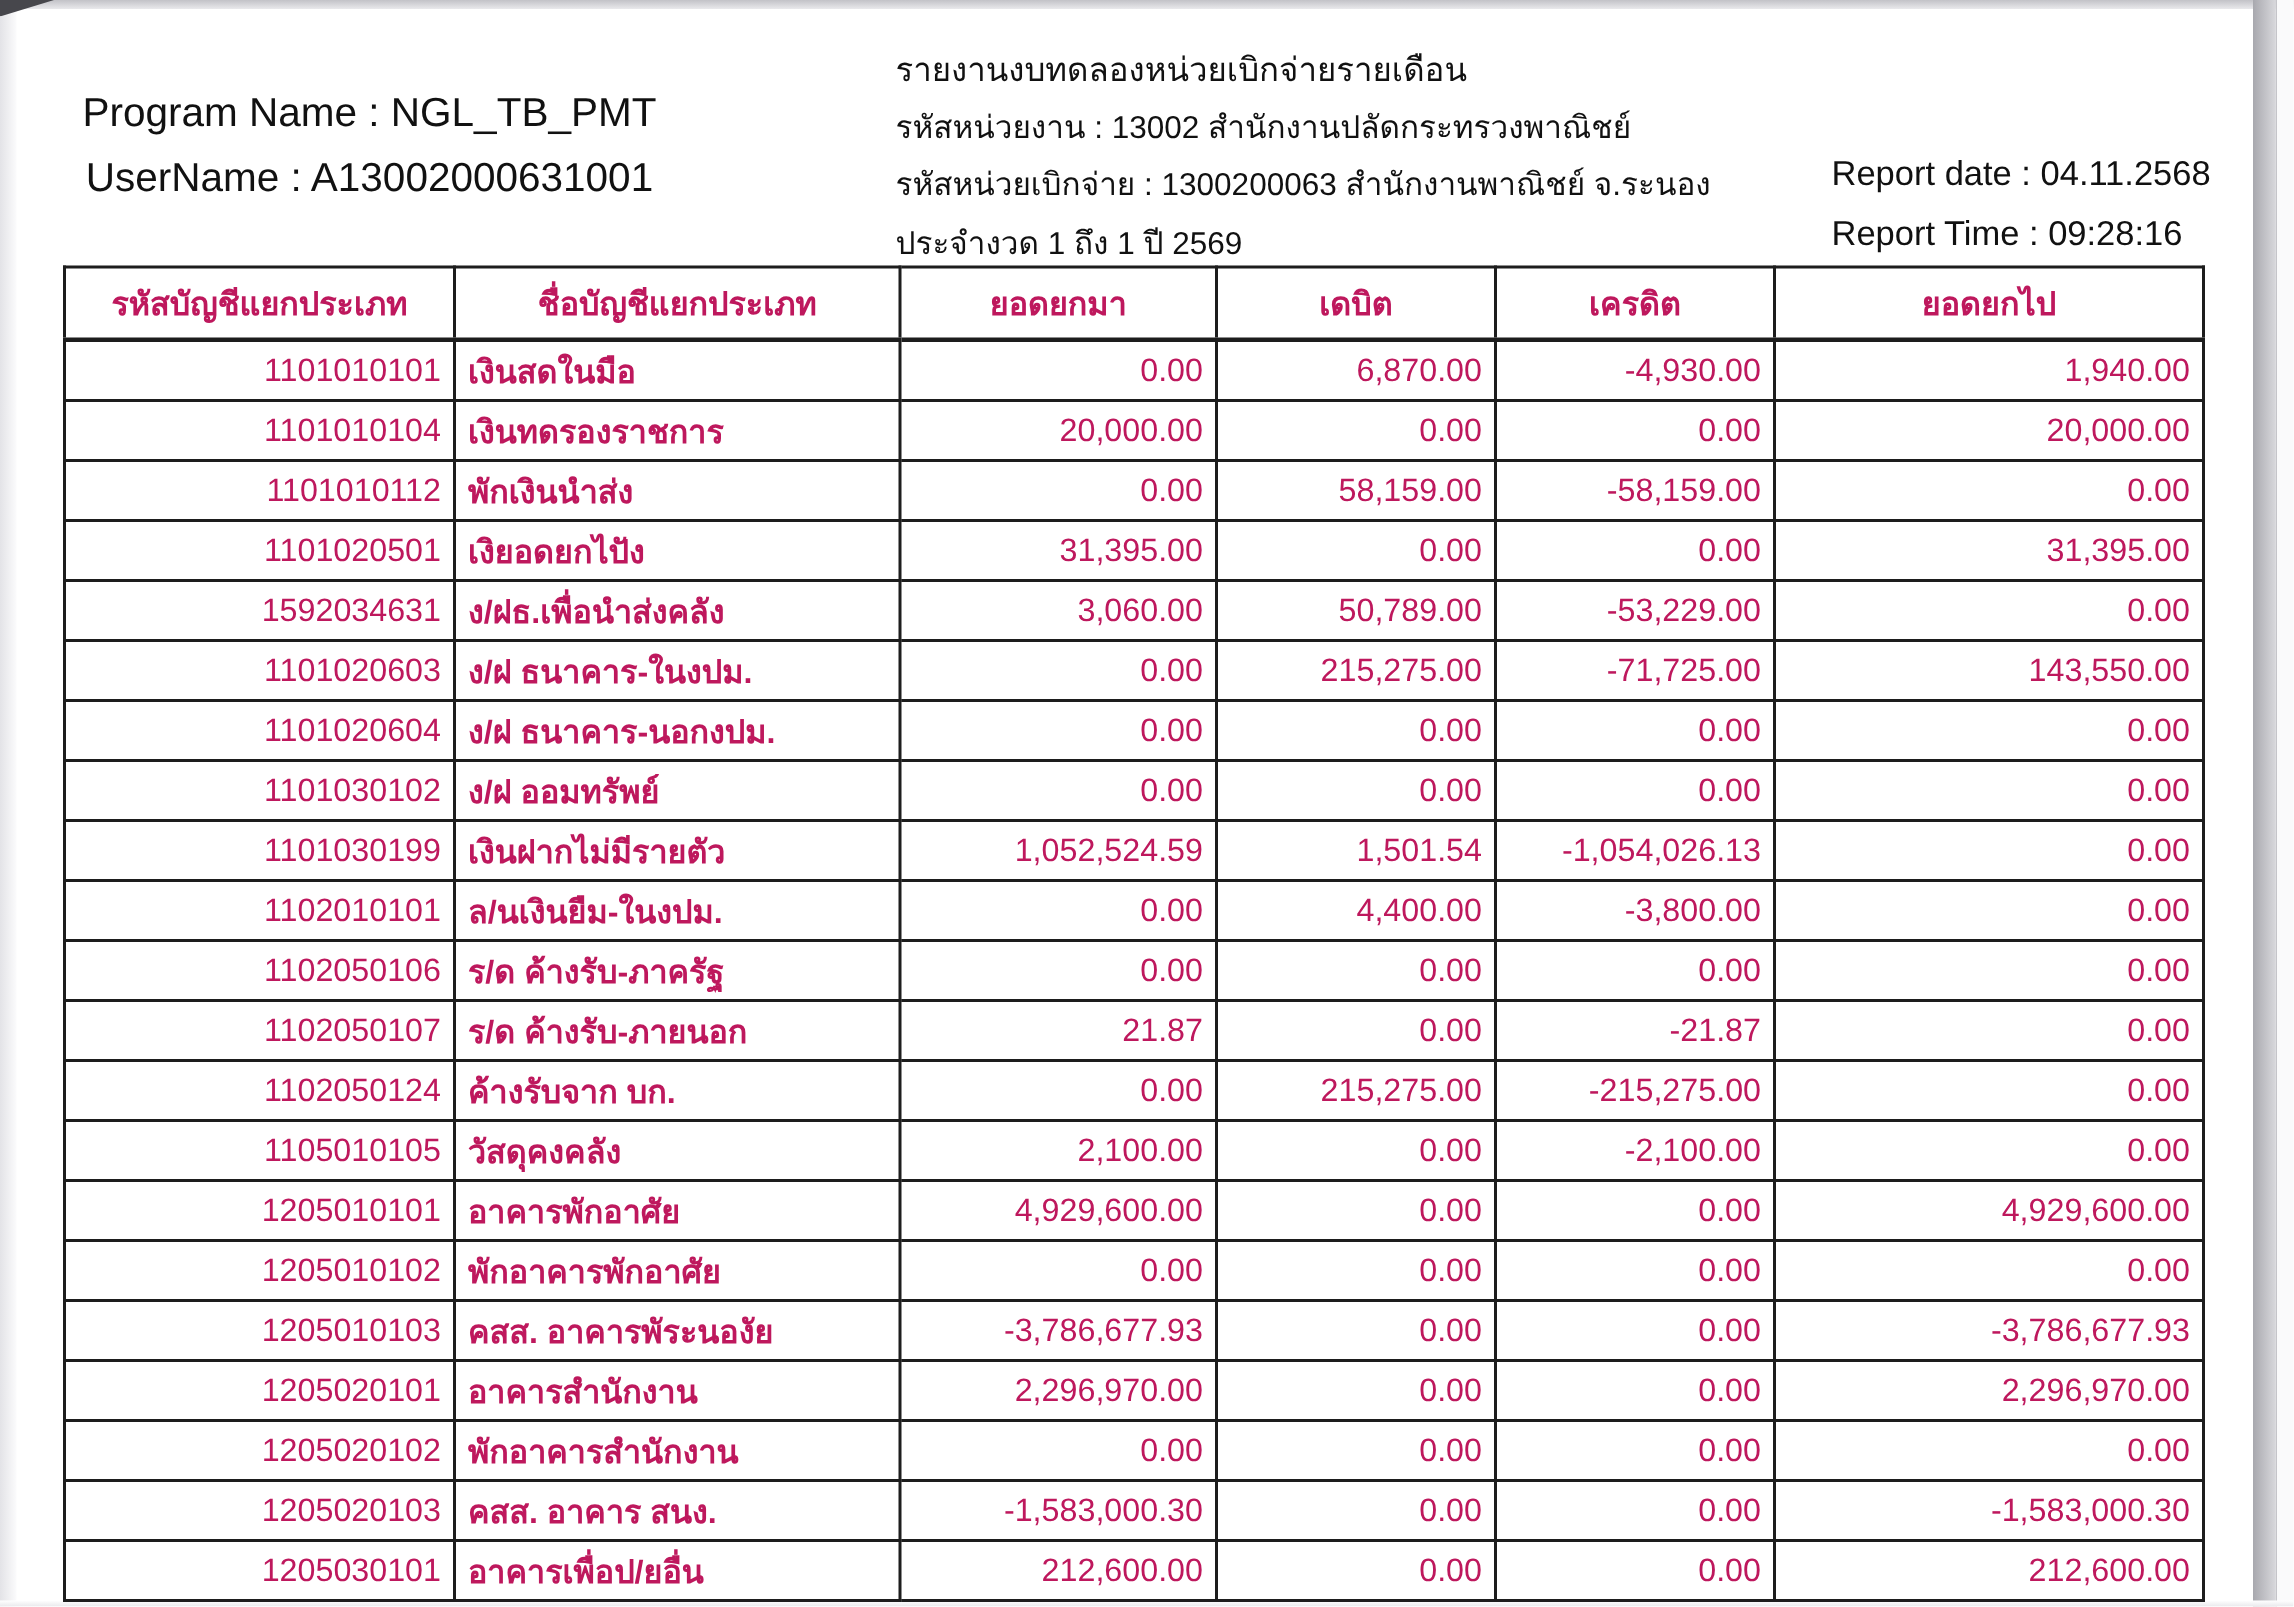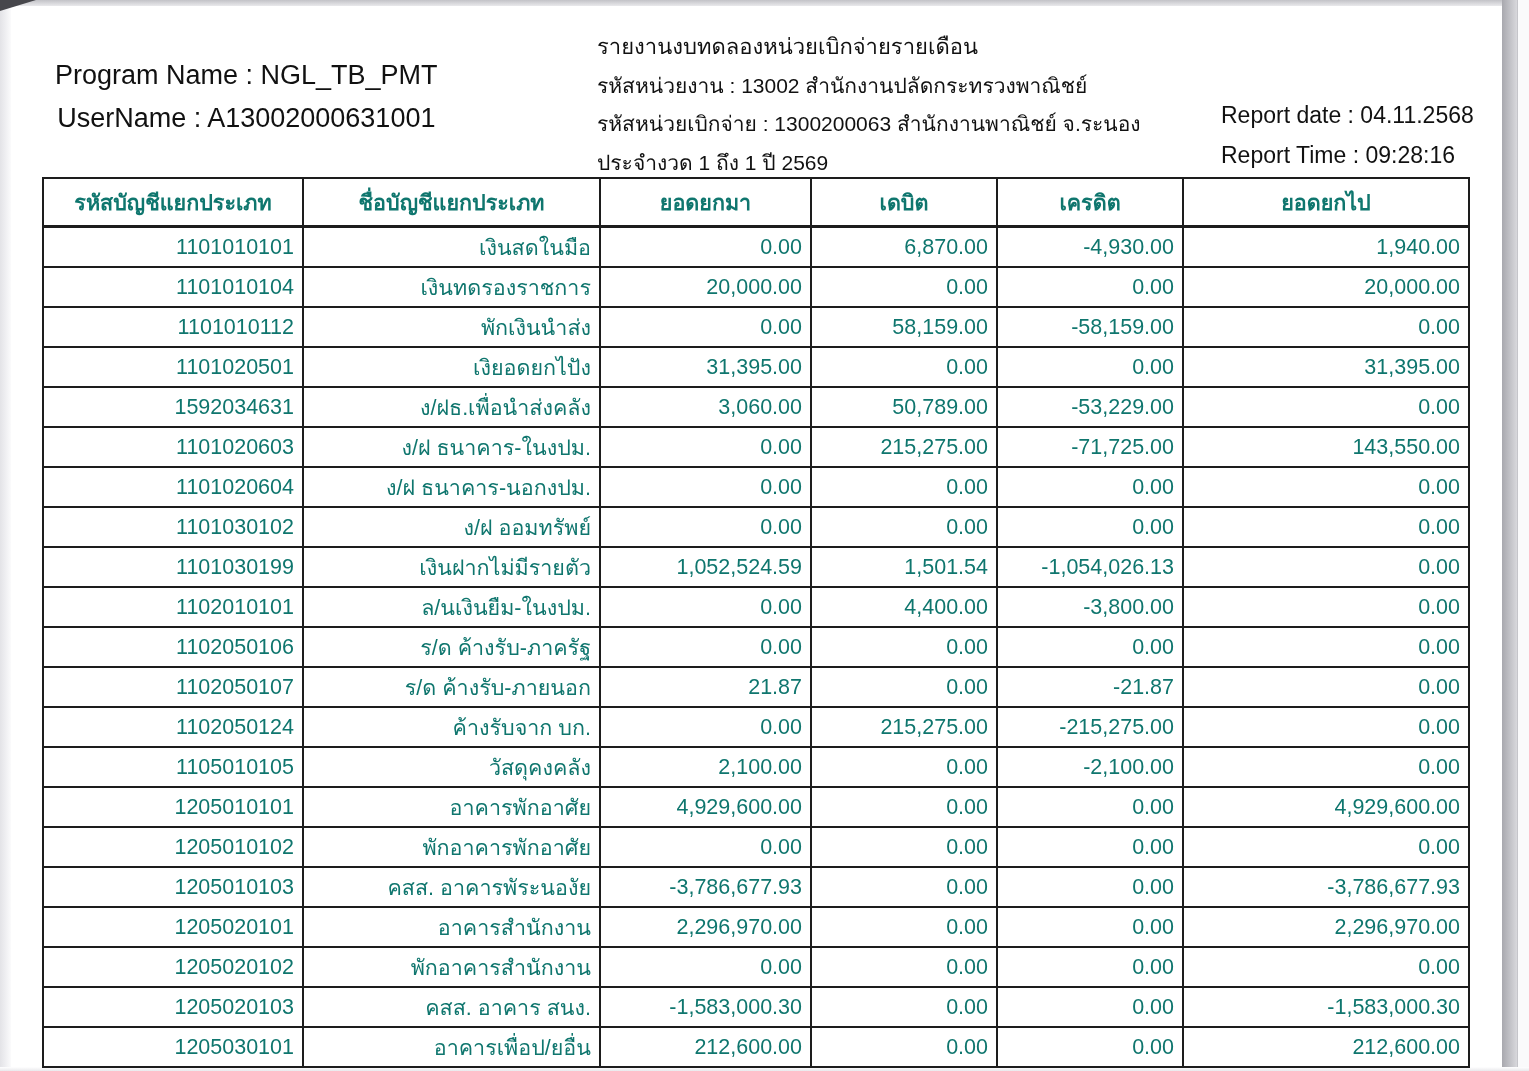--- a/index.html
+++ b/index.html
@@ -28,29 +28,29 @@
   
   .hdr-left{position:absolute;left:55px;top:54px;font-size:27px;line-height:43px;white-space:nowrap;text-align:center;}
   .hdr-center{position:absolute;left:597px;top:28px;font-size:21px;line-height:38.5px;white-space:nowrap;}
   .hdr-center .title{font-weight:normal;font-size:22px;}
   .hdr-right{position:absolute;left:1221px;top:63px;font-size:23px;line-height:40px;white-space:nowrap;margin-top:32px;}
 
   
   table.tb{
     position:absolute;left:42px;top:177px;
     width:1426px;table-layout:fixed;border-collapse:collapse;
-    font-size:21.5px;color:#0f766e;
+    font-size:21.5px;color:#be185d;
   }
   table.tb th,table.tb td{
     border:2px solid #1d1d1d;
     padding:0 8px;height:38px;overflow:hidden;white-space:nowrap;
   }
   table.tb th{font-weight:bold;text-align:center;height:46px;border-bottom-width:3px;}
   table.tb td.c0{text-align:right;padding-left:12px;}
-  table.tb td.c1{text-align:right;}
+  table.tb td.c1{text-align:left;font-weight:bold;}
   table.tb td.c2,table.tb td.c3,table.tb td.c4,table.tb td.c5{text-align:right;}
 </style>
 </head>
 <body>
 
 <div class="scan-root">
 
   <div class="scan-top-band"></div>
   <div class="scan-left-band"></div>
   <div class="scan-corner-wedge"></div>

